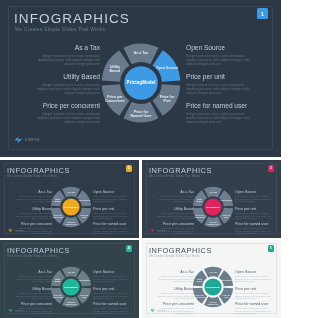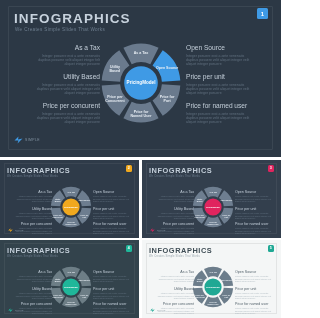--- a/index.html
+++ b/index.html
@@ -9,21 +9,21 @@
   #root{position:relative;width:281px;height:318px;background:#ffffff;}
 
   
   .slide{position:absolute;overflow:hidden;box-sizing:border-box;}
 
   
   .hero{left:0;top:0;width:281px;height:157px;background:#2c3845;}
   .hero .pad{position:absolute;left:8px;top:6px;right:8px;bottom:7px;
              border:1px solid rgba(255,255,255,.07);border-radius:1px;}
 
-  .ttl{position:absolute;font-weight:700;letter-spacing:.4px;color:#c7d2dd;}
+  .ttl{position:absolute;font-weight:400;letter-spacing:.4px;color:#c7d2dd;}
   .sub{position:absolute;color:#7c8b9b;}
 
   .hero .ttl{left:14px;top:11px;font-size:13.5px;letter-spacing:1.1px;}
   .hero .sub{left:15px;top:27px;font-size:4.6px;letter-spacing:.35px;color:#6f7f90;}
 
   .badge{position:absolute;display:flex;align-items:center;justify-content:center;
          color:#fff;font-weight:700;border-radius:1.5px;}
   .hero .badge{right:13px;top:8px;width:11px;height:11px;font-size:6px;}
 
   

